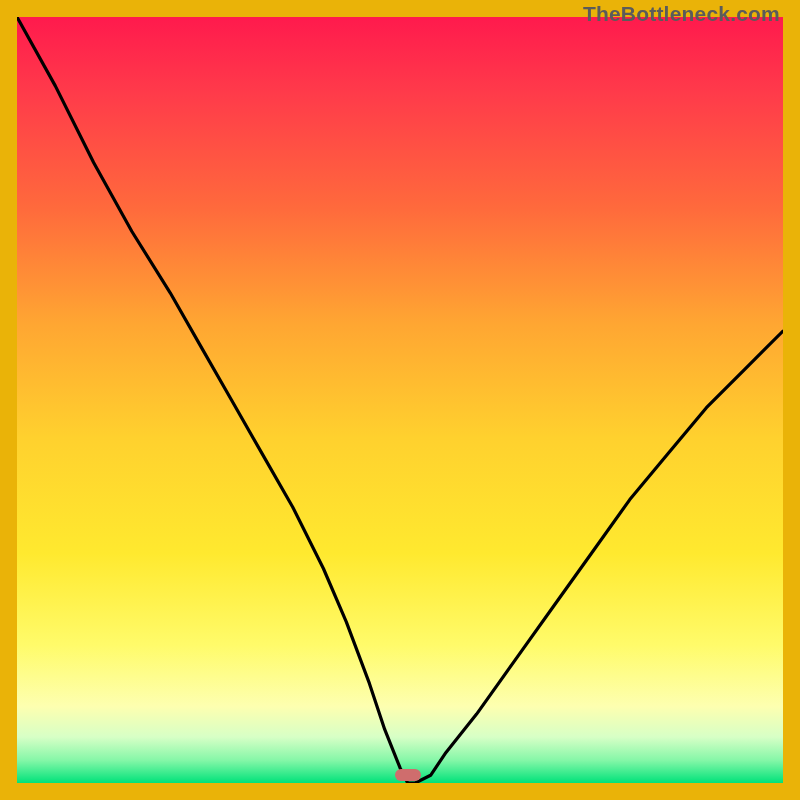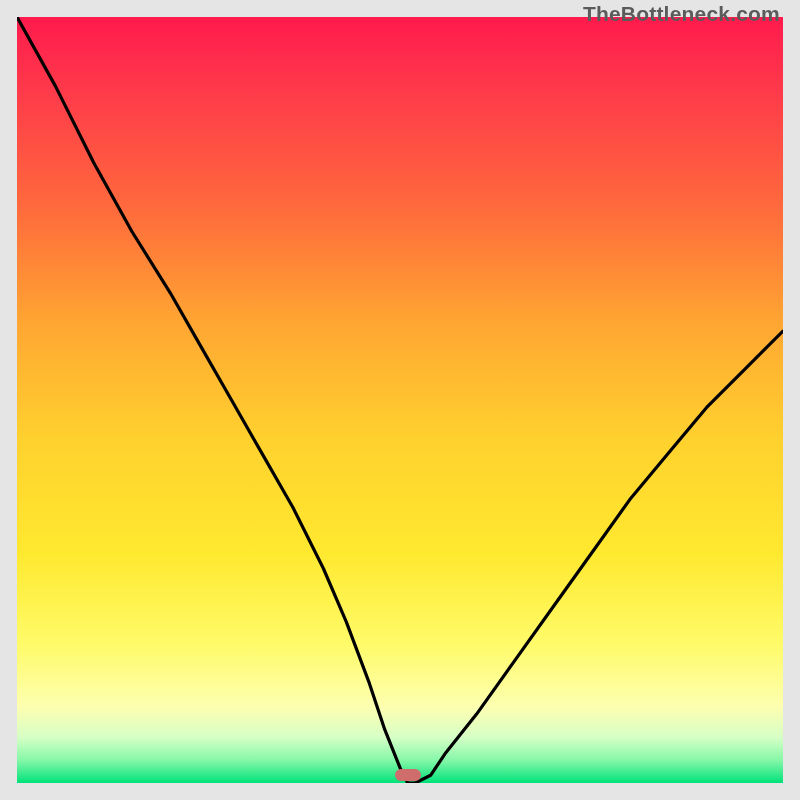--- a/index.html
+++ b/index.html
@@ -7,21 +7,21 @@
     padding: 0;
     width: 800px;
     height: 800px;
     background: #000;
     overflow: hidden;
   }
   .frame {
     position: relative;
     width: 800px;
     height: 800px;
-    background: #e5e5e5;
+    background: #eab308;
   }
   .plot-area {
     position: absolute;
     left: 17px;
     top: 17px;
     width: 766px;
     height: 766px;
     
     background: linear-gradient(
       to bottom,

